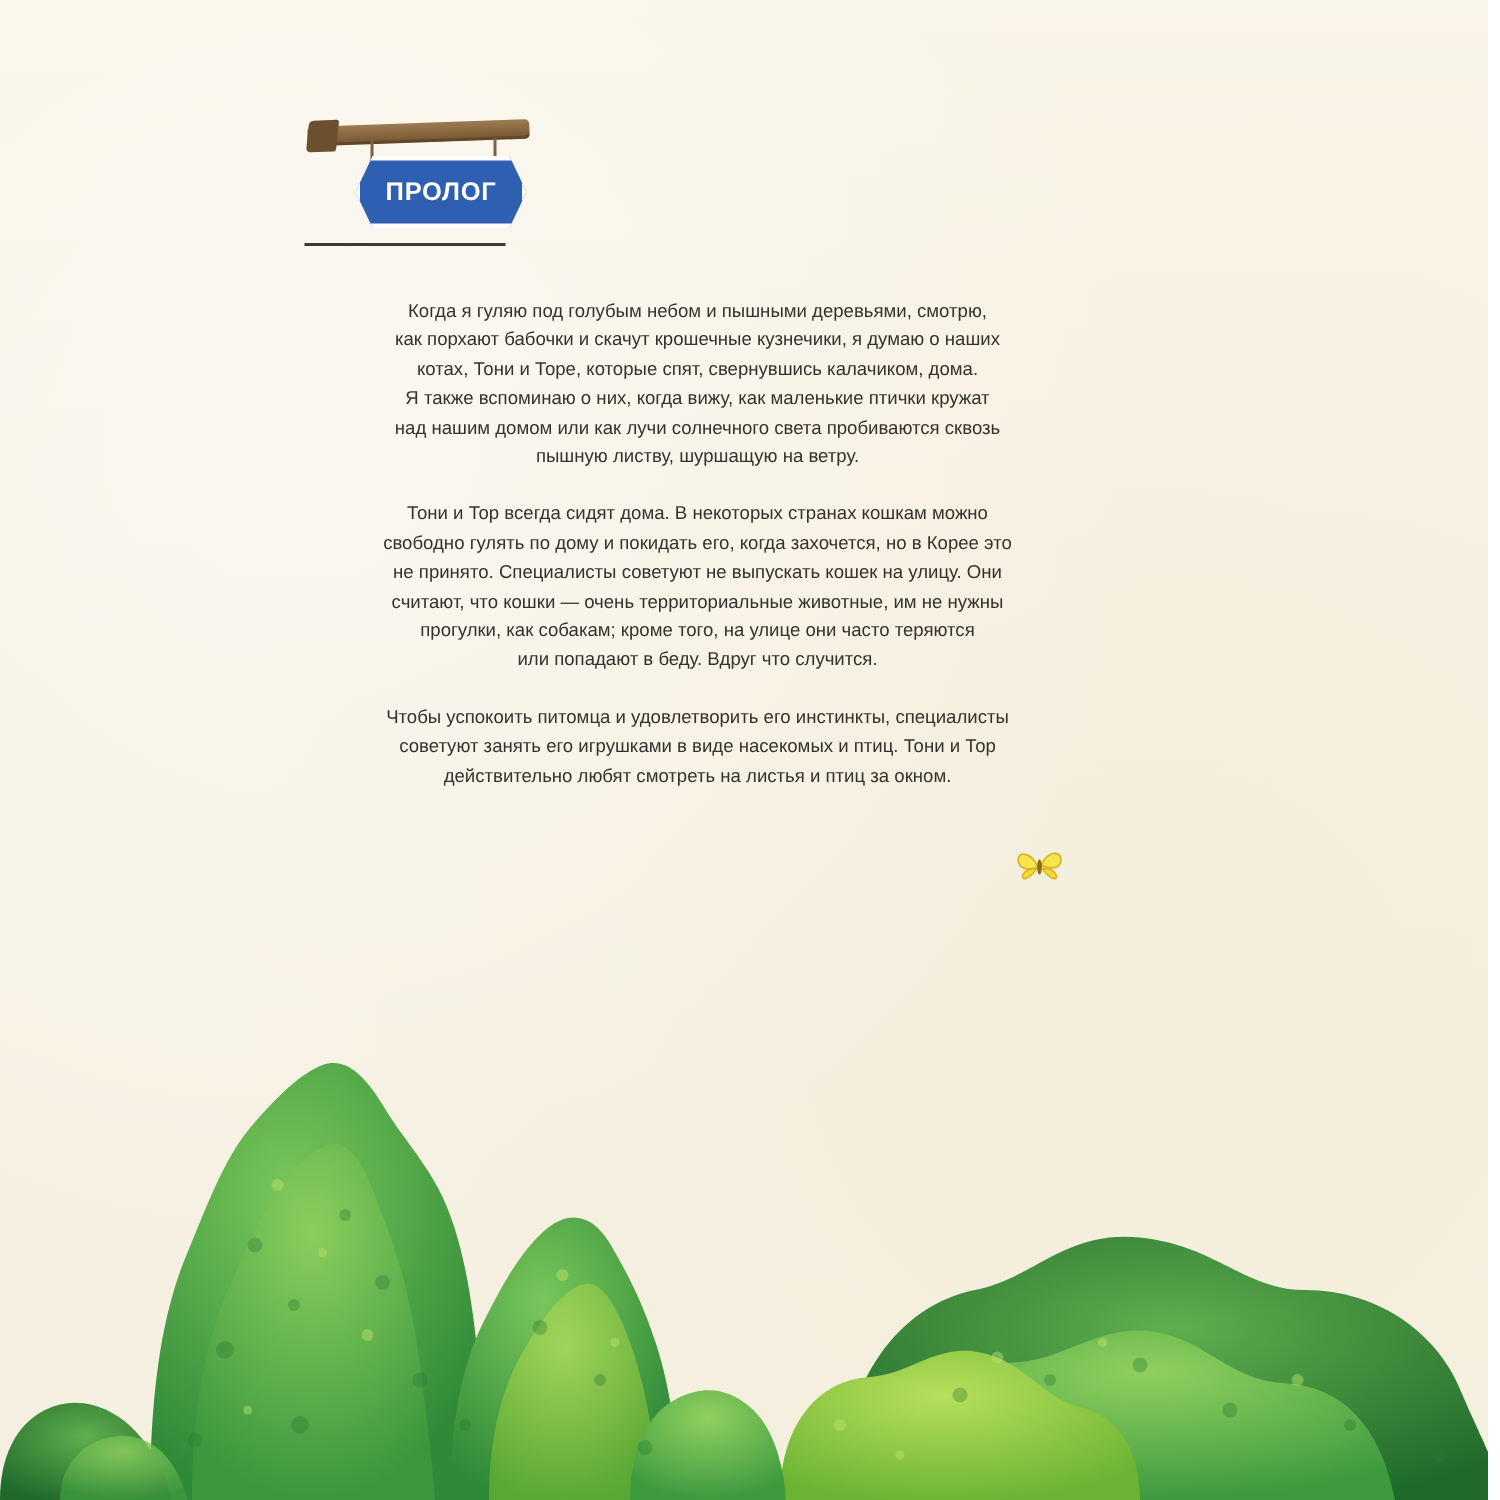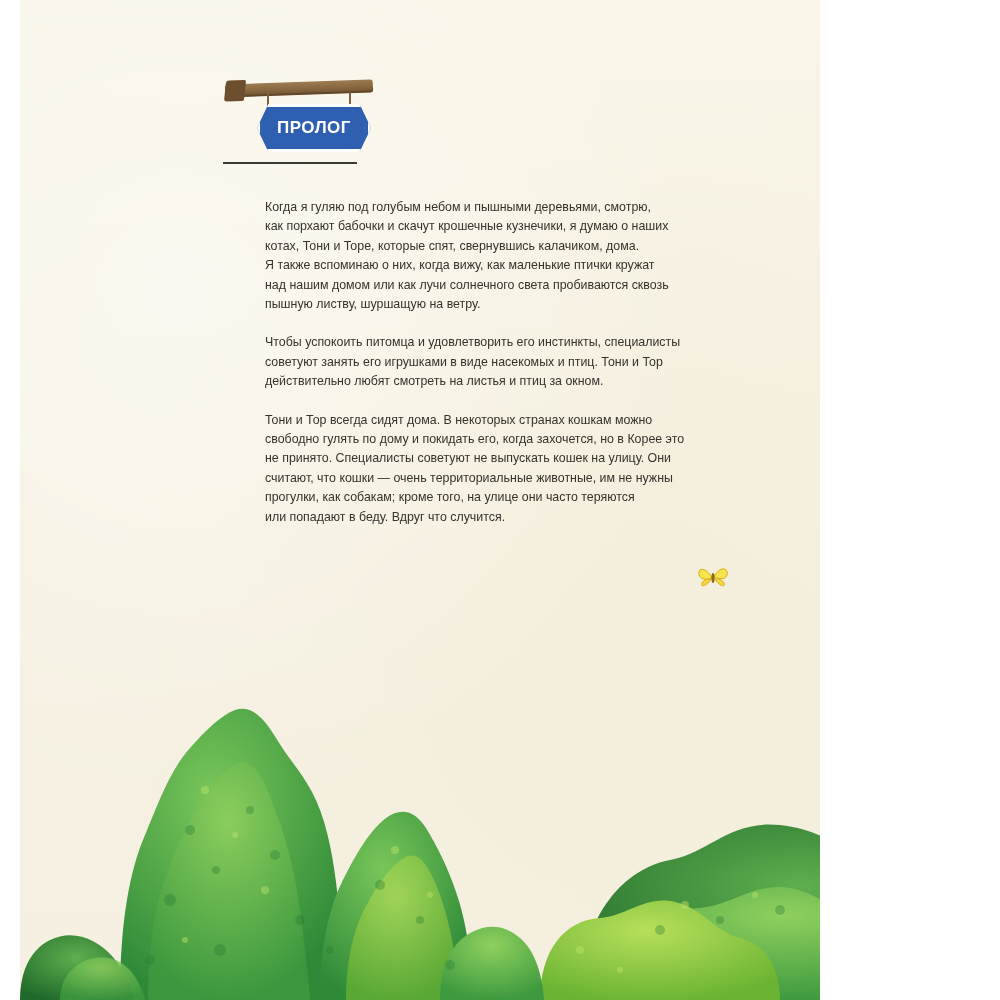--- a/index.html
+++ b/index.html
@@ -2,26 +2,25 @@
 <html lang="ru"><head>
 <meta charset="utf-8">
 <style>
   html, body {
     margin: 0;
     padding: 0;
     background: #ffffff;
   }
   .page {
     position: relative;
-    width: 800px;
+    width: 992px;
     height: 1000px;
     background: #f7f2e4;
     overflow: hidden;
     font-family: "Liberation Sans", sans-serif;
-    margin-left: 20px;
   }
   
   .paper-texture {
     position: absolute;
     inset: 0;
     background:
       radial-gradient(circle at 20% 30%, rgba(255,255,255,0.45) 0%, rgba(255,255,255,0) 55%),
       radial-gradient(circle at 78% 68%, rgba(243,236,216,0.6) 0%, rgba(255,255,255,0) 60%),
       linear-gradient(180deg, #f9f5e8 0%, #f6f1e2 45%, #f5f0e1 100%);
     pointer-events: none;
@@ -105,20 +104,21 @@
     top: 198px;
     width: 440px;
     color: #35322c;
     font-size: 12.4px;
     line-height: 19.4px;
     font-family: "Liberation Sans", sans-serif;
   }
   .para {
     margin: 0 0 19px 0;
     white-space: pre-line;
+    text-align: center;
   }
   .para:last-child { margin-bottom: 0; }
 
   
   .butterfly {
     position: absolute;
     left: 676px;
     top: 562px;
     width: 34px;
     height: 30px;
@@ -150,29 +150,29 @@
 
   <div class="rule"></div>
 
   <div class="body-text">
     <p class="para">Когда я гуляю под голубым небом и пышными деревьями, смотрю,
 как порхают бабочки и скачут крошечные кузнечики, я думаю о наших
 котах, Тони и Торе, которые спят, свернувшись калачиком, дома.
 Я также вспоминаю о них, когда вижу, как маленькие птички кружат
 над нашим домом или как лучи солнечного света пробиваются сквозь
 пышную листву, шуршащую на ветру.</p>
-    <p class="para">Чтобы успокоить питомца и удовлетворить его инстинкты, специалисты
-советуют занять его игрушками в виде насекомых и птиц. Тони и Тор
-действительно любят смотреть на листья и птиц за окном.</p>
     <p class="para">Тони и Тор всегда сидят дома. В некоторых странах кошкам можно
 свободно гулять по дому и покидать его, когда захочется, но в Корее это
 не принято. Специалисты советуют не выпускать кошек на улицу. Они
 считают, что кошки — очень территориальные животные, им не нужны
 прогулки, как собакам; кроме того, на улице они часто теряются
 или попадают в беду. Вдруг что случится.</p>
+    <p class="para">Чтобы успокоить питомца и удовлетворить его инстинкты, специалисты
+советуют занять его игрушками в виде насекомых и птиц. Тони и Тор
+действительно любят смотреть на листья и птиц за окном.</p>
   </div>
 
   <svg class="butterfly" viewBox="0 0 34 30">
     <path d="M16 16 C10 4, 1 6, 3 13 C4.5 18, 11 18, 16 16 Z" fill="#f7e54d" stroke="#d9ae16" stroke-width="1"></path>
     <path d="M18 15 C24 3, 33 6, 31 13 C29.5 18, 23 17, 18 15 Z" fill="#f7e54d" stroke="#d9ae16" stroke-width="1"></path>
     <path d="M15 17 C11 24, 4 26, 6 21 C7.5 17.5, 12 17, 15 17 Z" fill="#f2d93c" stroke="#d9ae16" stroke-width="1"></path>
     <path d="M19 17 C23 24, 30 26, 28 21 C26.5 17.5, 22 17, 19 17 Z" fill="#f2d93c" stroke="#d9ae16" stroke-width="1"></path>
     <ellipse cx="17" cy="16" rx="1.6" ry="5" fill="#8a6b10"></ellipse>
   </svg>
 

